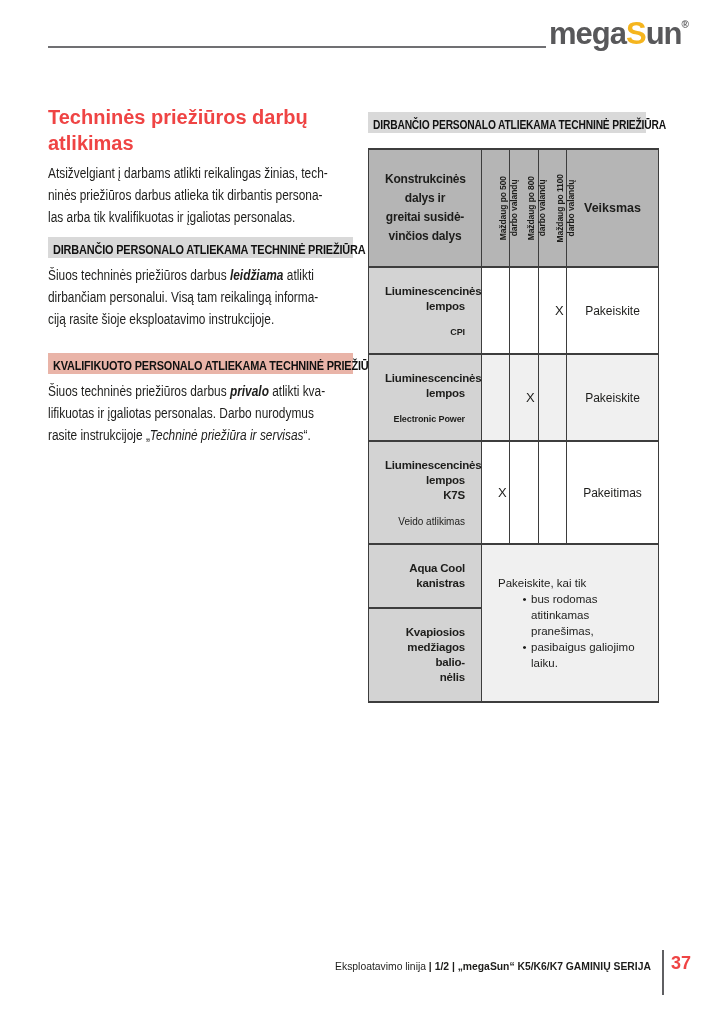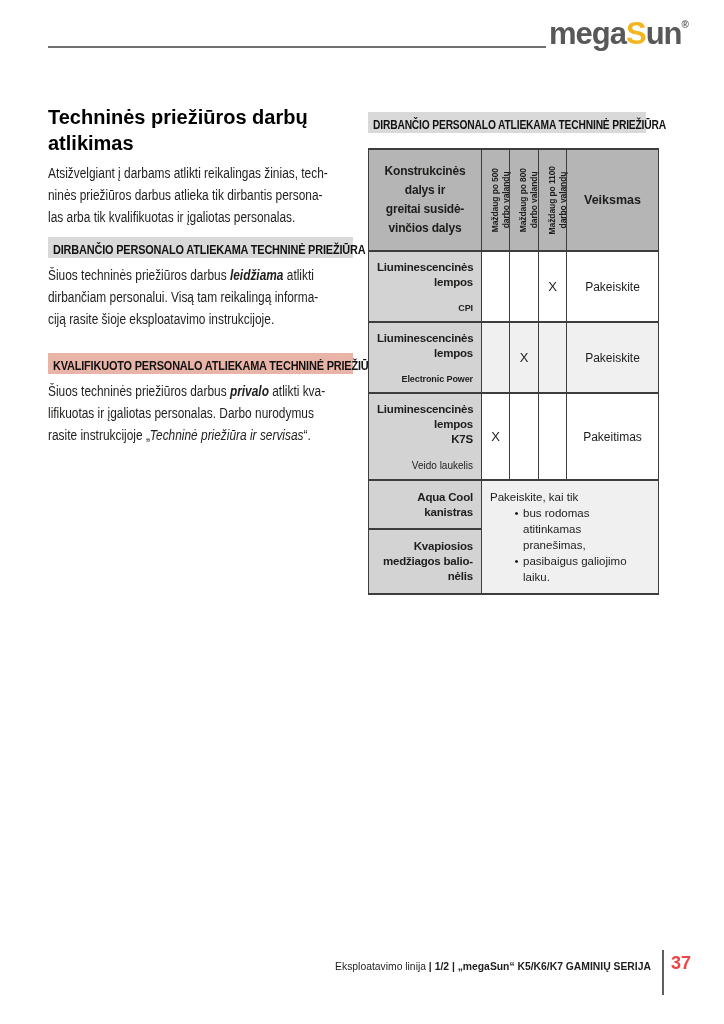--- a/index.html
+++ b/index.html
@@ -10,40 +10,40 @@
   .head-rule{position:absolute;left:48px;top:46px;width:498px;height:2px;background:#707073;}
   .logo{position:absolute;left:549px;top:16px;font-size:31px;font-weight:bold;
         letter-spacing:-1px;color:#58585a;white-space:nowrap;text-align:center;}
   .logo .accent{color:#f5b51e;}
   .logo .tm{font-size:10px;vertical-align:16px;letter-spacing:0;}
 
   
   .left-col{position:absolute;left:48px;top:104px;width:305px;}
   .right-col{position:absolute;left:368px;top:106px;width:290px;}
 
-  .sec-title{margin:0;font-size:20px;line-height:26px;font-weight:bold;color:#000000;white-space:pre-line;}
+  .sec-title{margin:0;font-size:20px;line-height:26px;font-weight:bold;color:#ef4444;white-space:pre-line;}
   .sec-title.small{font-size:18.5px;line-height:24px;}
 
   .para{margin:6px 0 0 0;font-size:14px;line-height:22px;white-space:pre-line;
         transform:scaleX(0.85);transform-origin:0 0;width:358px;}
   .para .emph{font-weight:bold;font-style:italic;}
   .para .ref{font-style:italic;}
 
   .banner{margin-top:9px;background:#d9d9d9;padding:3px 4px 3px 5px;height:15px;overflow:visible;}
   .banner.pink{background:#e9b4a8;}
   .banner .bt{display:inline-block;font-weight:bold;font-size:13px;white-space:nowrap;
               transform:scaleX(0.84);transform-origin:0 50%;letter-spacing:-0.2px;color:#111;}
   .banner.right-b{margin-top:6px;width:268px;padding:3px 5px;}
   .banner.right-b .bt{font-size:12.5px;transform:scaleX(0.82);}
   .gap-lg{margin-top:23px;}
 
   
   table.maint{border-collapse:collapse;margin-top:15px;table-layout:fixed;width:290px;}
   table.maint td,table.maint th{border:1px solid #3d3d3d;border-top-width:2px;border-bottom-width:2px;
-        padding:8px;vertical-align:middle;}
+        padding:16px;vertical-align:middle;}
   tr.thead th{background:#b5b5b5;height:84px;font-size:12px;}
   .parts-h{font-weight:bold;font-size:12px;line-height:19px;white-space:pre-line;text-align:center;
            letter-spacing:-0.2px;}
   .rot{writing-mode:vertical-rl;transform:rotate(180deg);margin:0 auto;font-weight:bold;font-size:8.5px;
        line-height:11px;white-space:pre-line;text-align:center;letter-spacing:-0.1px;}
   .action-h{font-weight:bold;font-size:12.5px;text-align:center;}
 
   td.name{background:#d3d3d3;text-align:right;}
   .nm{font-weight:bold;font-size:11.5px;line-height:15px;white-space:pre-line;letter-spacing:-0.2px;}
   .sub{margin-top:13px;white-space:pre-line;}
@@ -160,21 +160,21 @@
         <td class="mark">X</td>
         <td class="mark"></td>
         <td class="action">Pakeiskite</td>
       </tr>
 
       <tr class="r2">
         <td class="name">
           <div class="nm">Liuminescencinės
 lempos
 K7S</div>
-          <div class="sub subP">Veido laukelis</div>
+          <div class="sub subP">Veido atlikimas</div>
         </td>
         <td class="mark">X</td>
         <td class="mark"></td>
         <td class="mark"></td>
         <td class="action">Pakeitimas</td>
       </tr>
 
       <tr class="r3">
         <td class="name">
           <div class="nm">Aqua Cool

